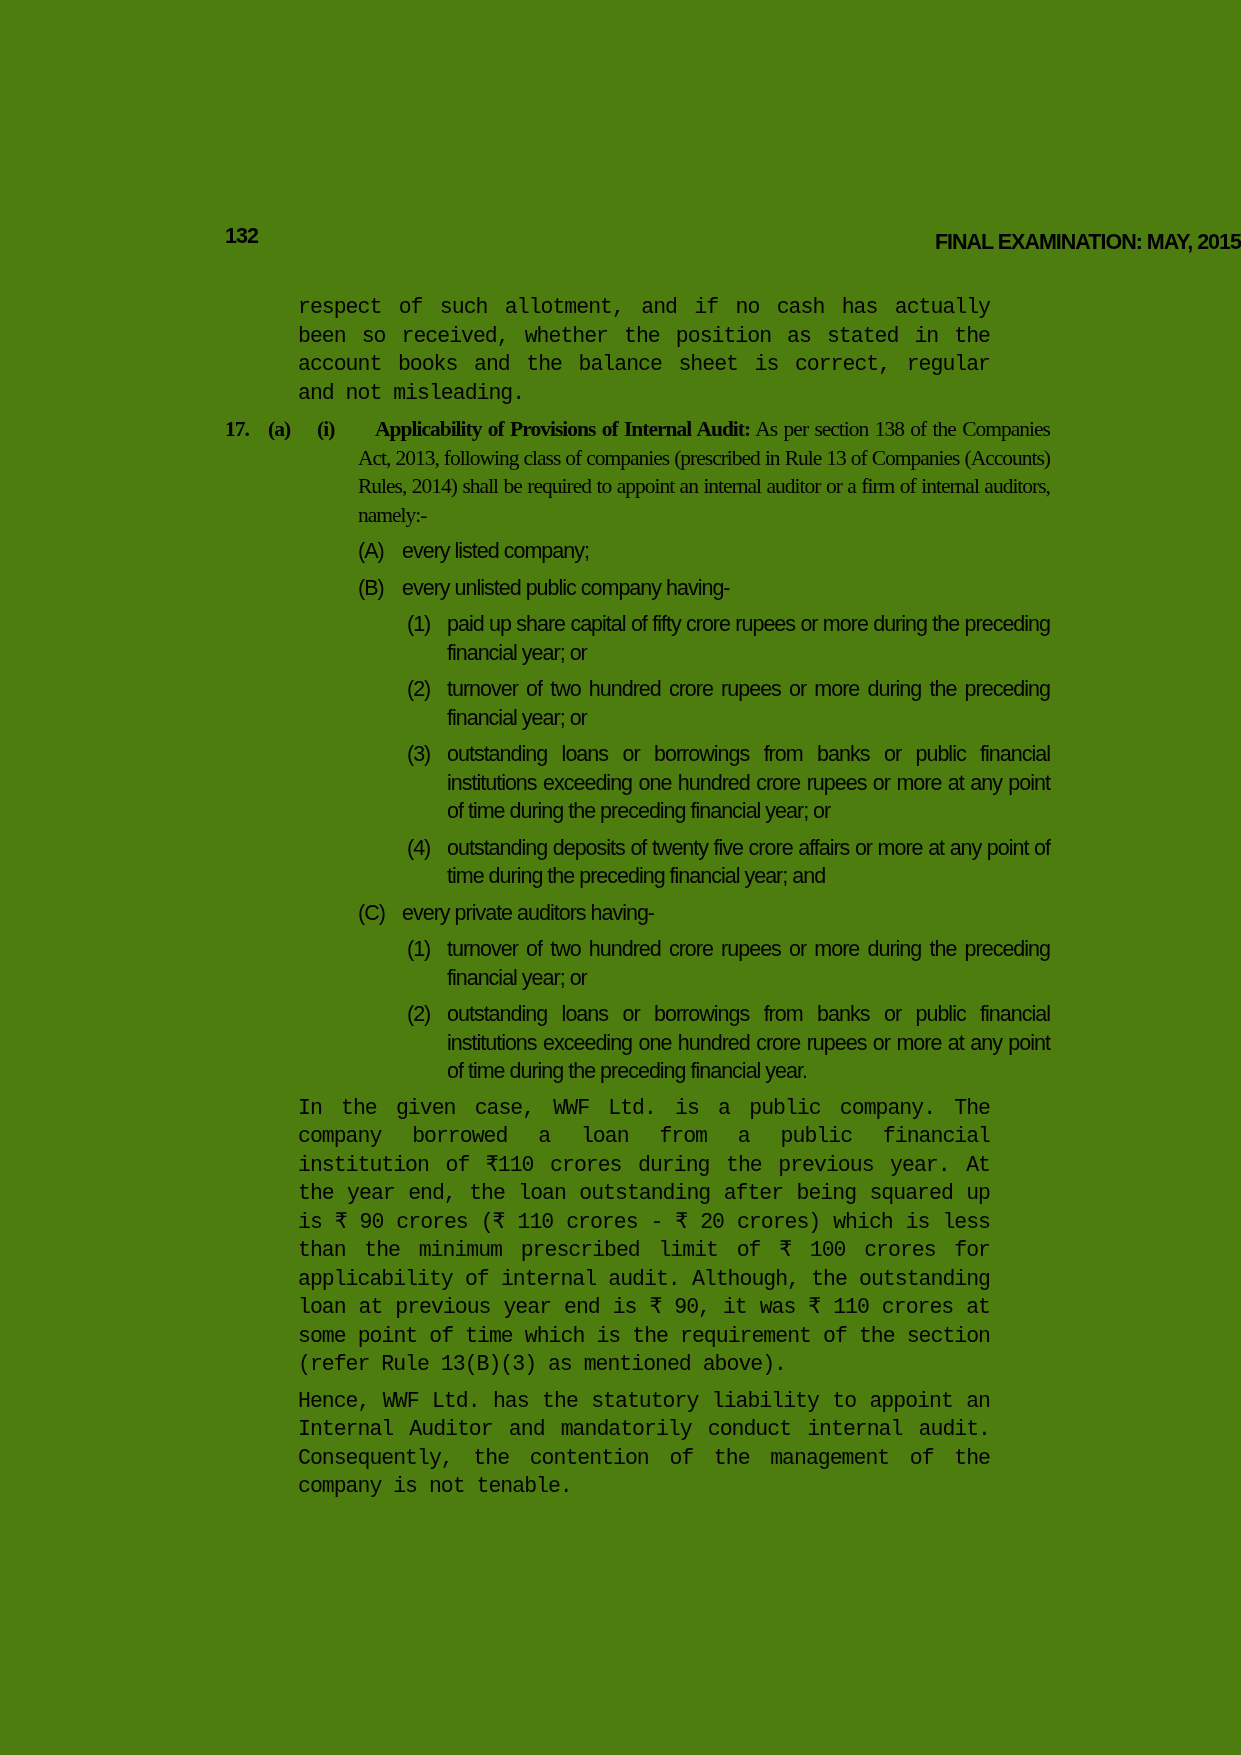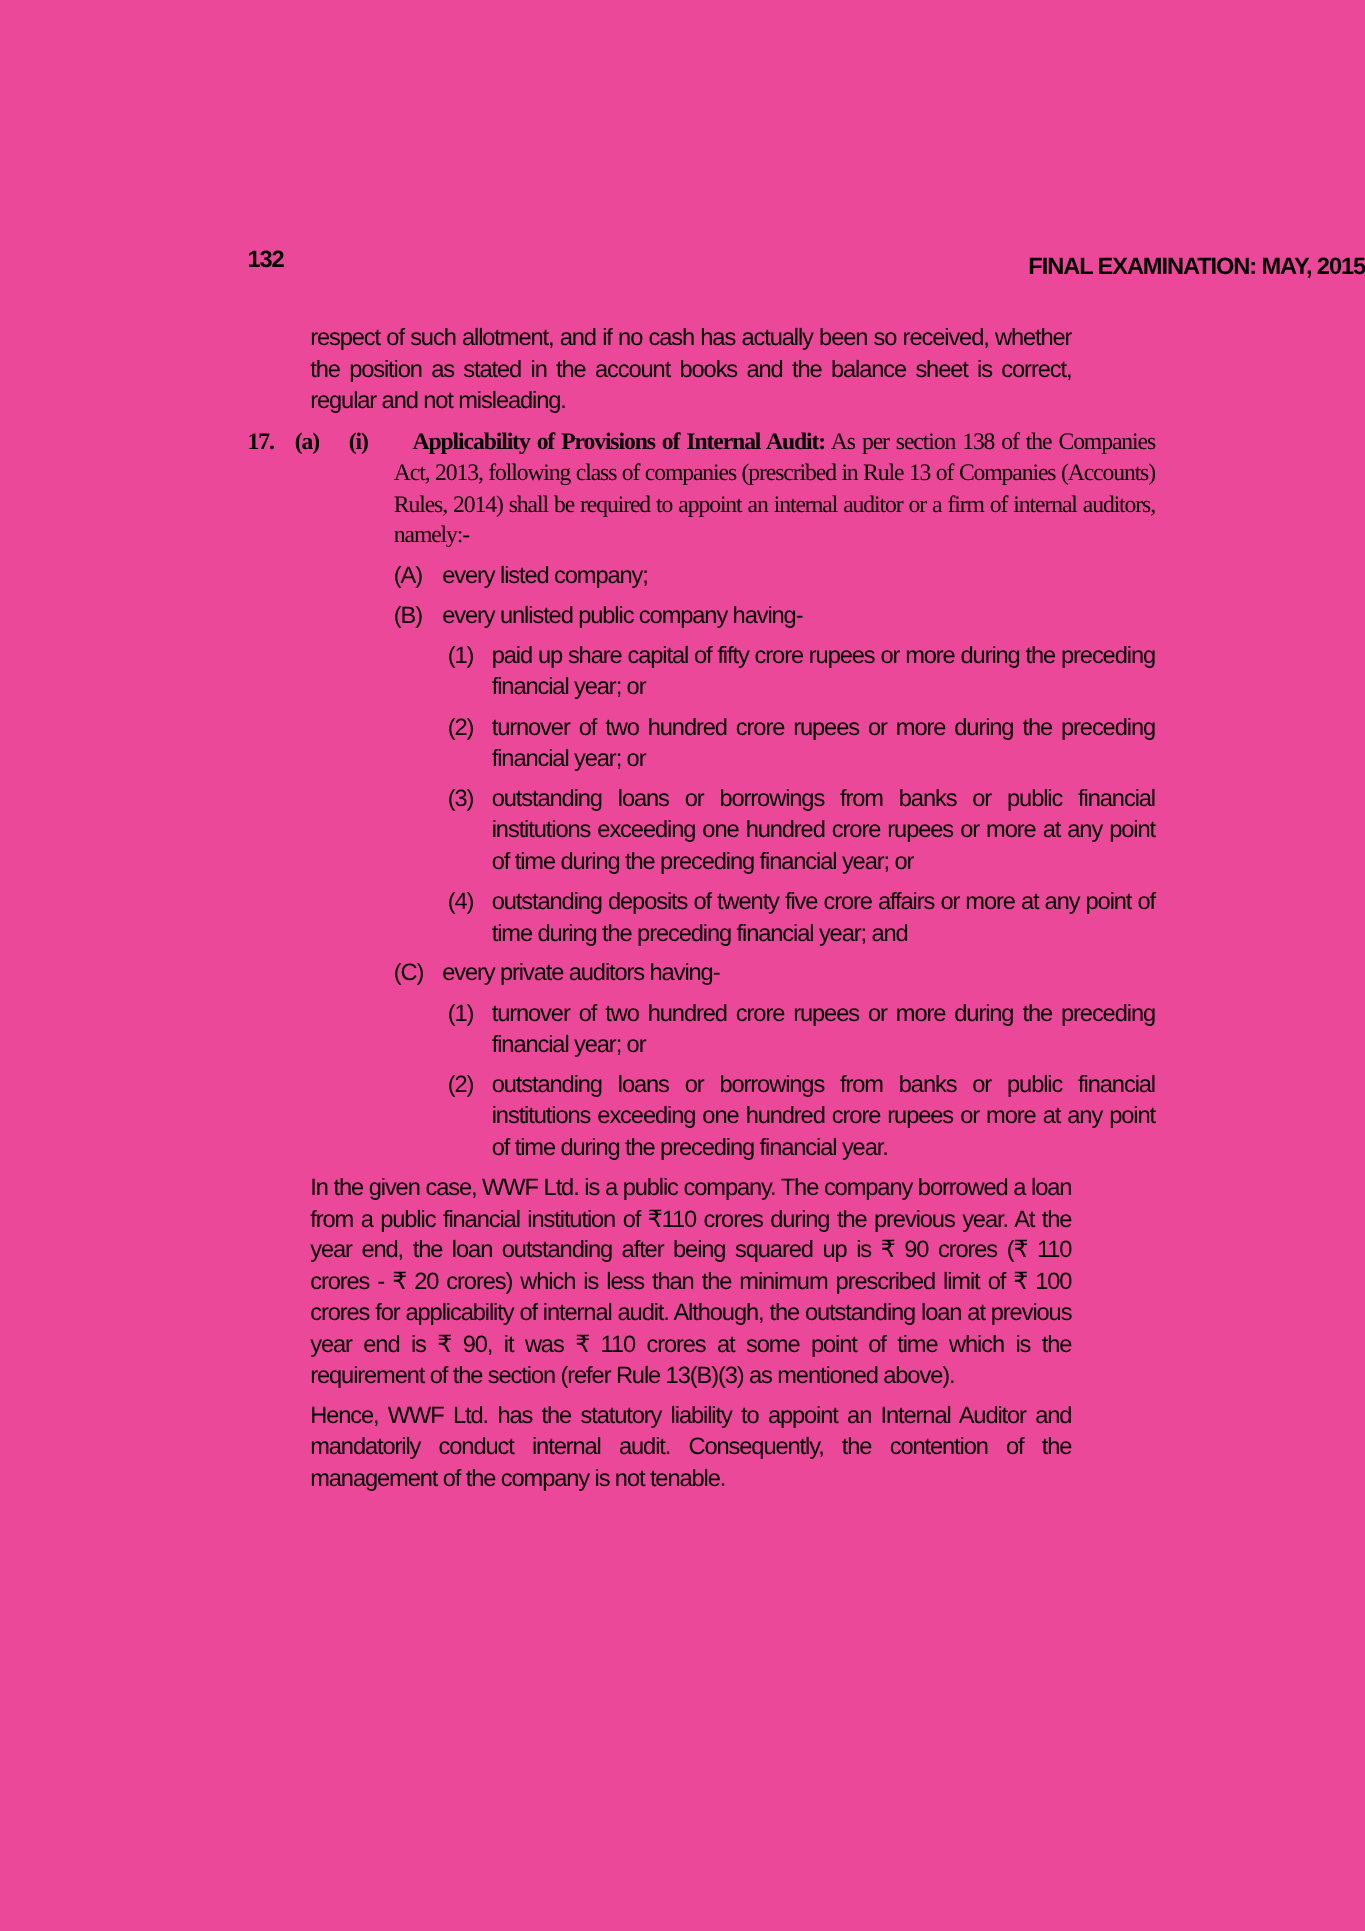--- a/index.html
+++ b/index.html
@@ -4,21 +4,21 @@
 <style>
   html, body {
     margin: 0;
     padding: 0;
     background: #ffffff;
   }
   .page {
     position: relative;
     width: 1241px;
     height: 1755px;
-    background: #ec4899;
+    background: #4d7c0f;
     color: #000000;
     font-family: "Liberation Sans", "DejaVu Sans", sans-serif;
     font-size: 21.5px;
     letter-spacing: -1px;
     line-height: 28.5px;
     overflow: hidden;
   }
   
   .running-header {
     position: absolute;
@@ -42,23 +42,24 @@
   }
   
   .content {
     position: absolute;
     left: 225px;
     top: 293px;
     width: 826px;
   }
   .block { margin: 0 0 8px 0; }
   .para {
-    margin-left: 57px;
+    margin-left: 73px;
     width: 692px;
     text-align: justify;
+    font-family: Liberation Mono, monospace;
   }
   .q-row { display: flex; font-family: Liberation Serif, serif; }
   .q-num  { width: 43px; font-weight: bold; flex: 0 0 auto; }
   .q-sub  { width: 49px; font-weight: bold; flex: 0 0 auto; }
   .q-rom  { width: 41px; font-weight: bold; flex: 0 0 auto; }
   .q-text { width: 692px; text-align: justify; flex: 0 0 auto; }
   .q-text b { font-weight: bold; margin-left: 17px; }
   .li { display: flex; }
   .li-1 { margin-left: 133px; }
   .li-1 .li-marker { width: 44px; flex: 0 0 auto; }

